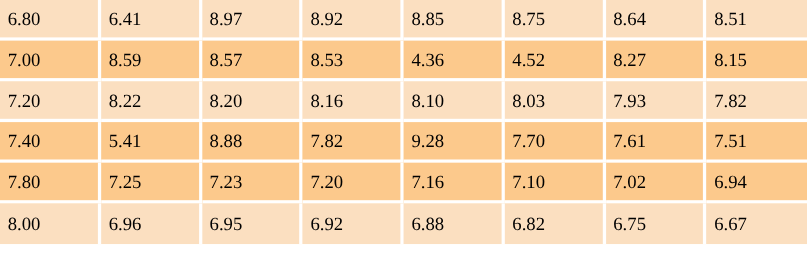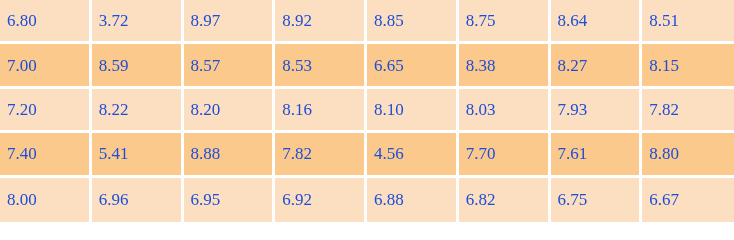--- a/index.html
+++ b/index.html
@@ -24,21 +24,21 @@
 
   #data-table tr {
     height: 31.7px;
   }
 
   #data-table td {
     padding: 0 0 0 7px;
     margin: 0;
     font-size: 17px;
     line-height: 1;
-    color: #1d4ed8;
+    color: #000000;
     vertical-align: middle;
     white-space: nowrap;
     overflow: hidden;
     border-right: 3px solid #ffffff;
     border-bottom: 3px solid #ffffff;
     box-sizing: border-box;
   }
 
   #data-table td.last-col {
     border-right: none;
@@ -57,57 +57,67 @@
     background: #fcc98c;
   }
 </style>
 </head>
 <body>
 
 <table id="data-table">
   <tbody>
       <tr class="row-light">
         <td>6.80</td>
-        <td>3.72</td>
+        <td>6.41</td>
         <td>8.97</td>
         <td>8.92</td>
         <td>8.85</td>
         <td>8.75</td>
         <td>8.64</td>
         <td class="last-col">8.51</td>
       </tr>
       <tr class="row-dark">
         <td>7.00</td>
         <td>8.59</td>
         <td>8.57</td>
         <td>8.53</td>
-        <td>6.65</td>
-        <td>8.38</td>
+        <td>4.36</td>
+        <td>4.52</td>
         <td>8.27</td>
         <td class="last-col">8.15</td>
       </tr>
       <tr class="row-light">
         <td>7.20</td>
         <td>8.22</td>
         <td>8.20</td>
         <td>8.16</td>
         <td>8.10</td>
         <td>8.03</td>
         <td>7.93</td>
         <td class="last-col">7.82</td>
       </tr>
       <tr class="row-dark">
         <td>7.40</td>
         <td>5.41</td>
         <td>8.88</td>
         <td>7.82</td>
-        <td>4.56</td>
+        <td>9.28</td>
         <td>7.70</td>
         <td>7.61</td>
-        <td class="last-col">8.80</td>
+        <td class="last-col">7.51</td>
+      </tr>
+      <tr class="row-dark">
+        <td>7.80</td>
+        <td>7.25</td>
+        <td>7.23</td>
+        <td>7.20</td>
+        <td>7.16</td>
+        <td>7.10</td>
+        <td>7.02</td>
+        <td class="last-col">6.94</td>
       </tr>
       <tr class="row-light last-row">
         <td>8.00</td>
         <td>6.96</td>
         <td>6.95</td>
         <td>6.92</td>
         <td>6.88</td>
         <td>6.82</td>
         <td>6.75</td>
         <td class="last-col">6.67</td>

